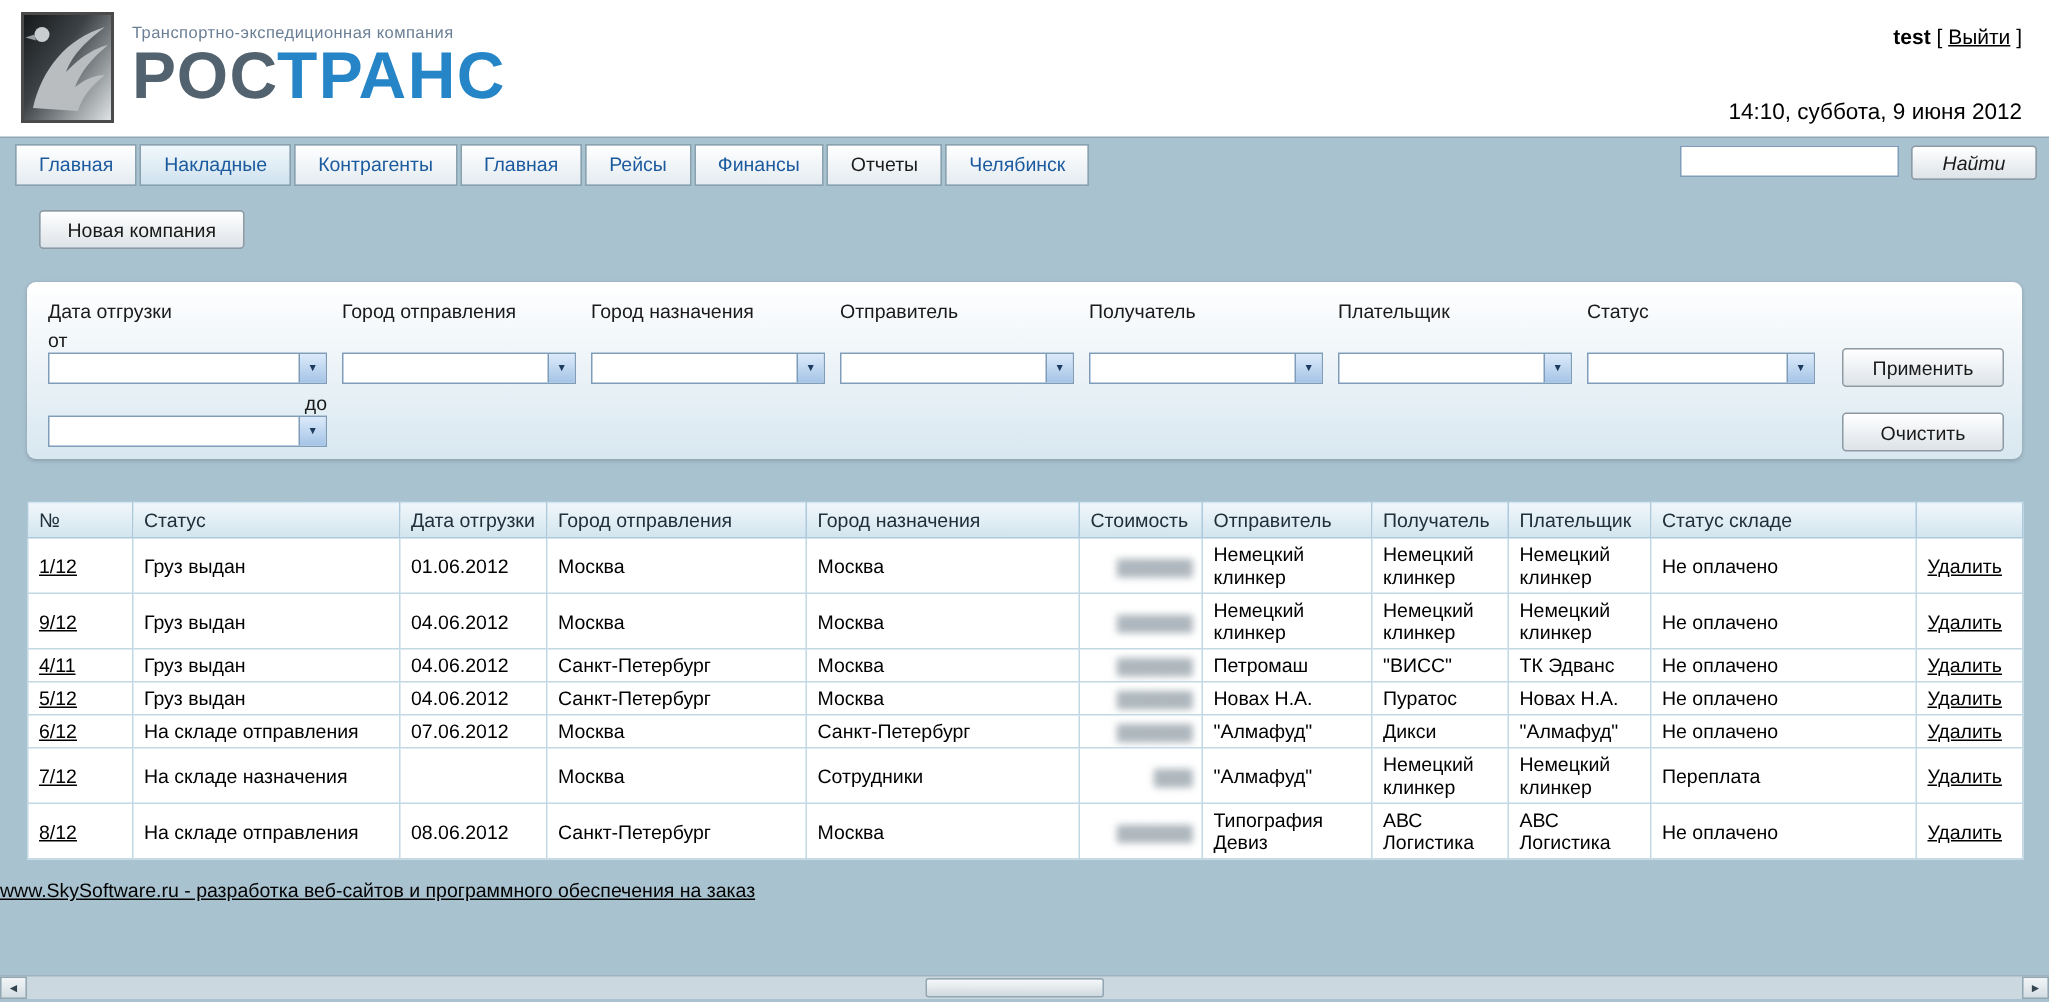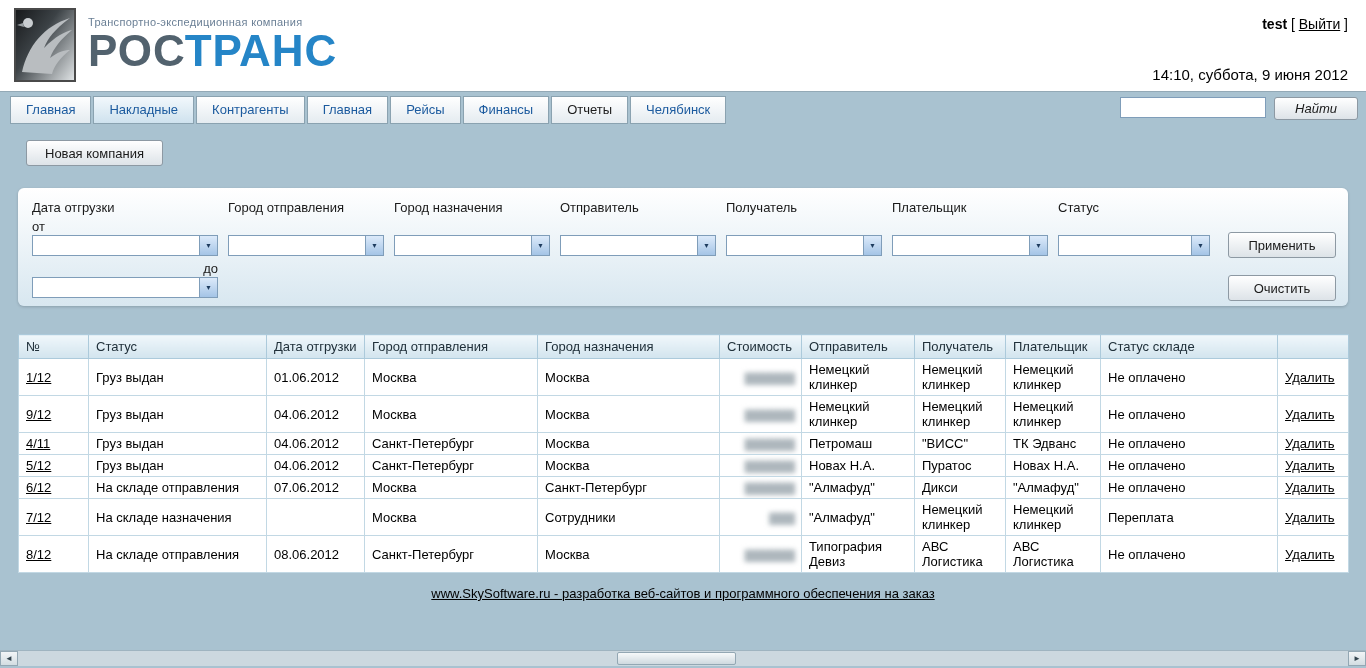--- a/index.html
+++ b/index.html
@@ -100,21 +100,21 @@
     font-weight:normal; color:#20303a; height:24px; white-space:nowrap; overflow:hidden;
   }
   table.grid td {
     border:1px solid #c2d8e4; padding:3px 7px; vertical-align:middle; color:#000;
     overflow:hidden;
   }
   td.cost { text-align:right; }
   .blur { color:#aeb7bd; filter:blur(2.5px); letter-spacing:-1px; font-size:12px; }
 
   
-  .footer { text-align:center; margin-top:13px; font-size:13px; }
+  .footer { margin-top:13px; font-size:13px; }
 
   
   .hscroll {
     position:absolute; left:0; right:0; bottom:2px; height:16px;
     background:#ccd8df; border-top:1px solid #9fb4c0;
     display:flex; align-items:stretch;
   }
   .scroll-btn {
     width:18px; background:linear-gradient(#f2f5f7,#d3dde2);
     border:1px solid #93a7b3; font-size:8px; color:#33444e;

